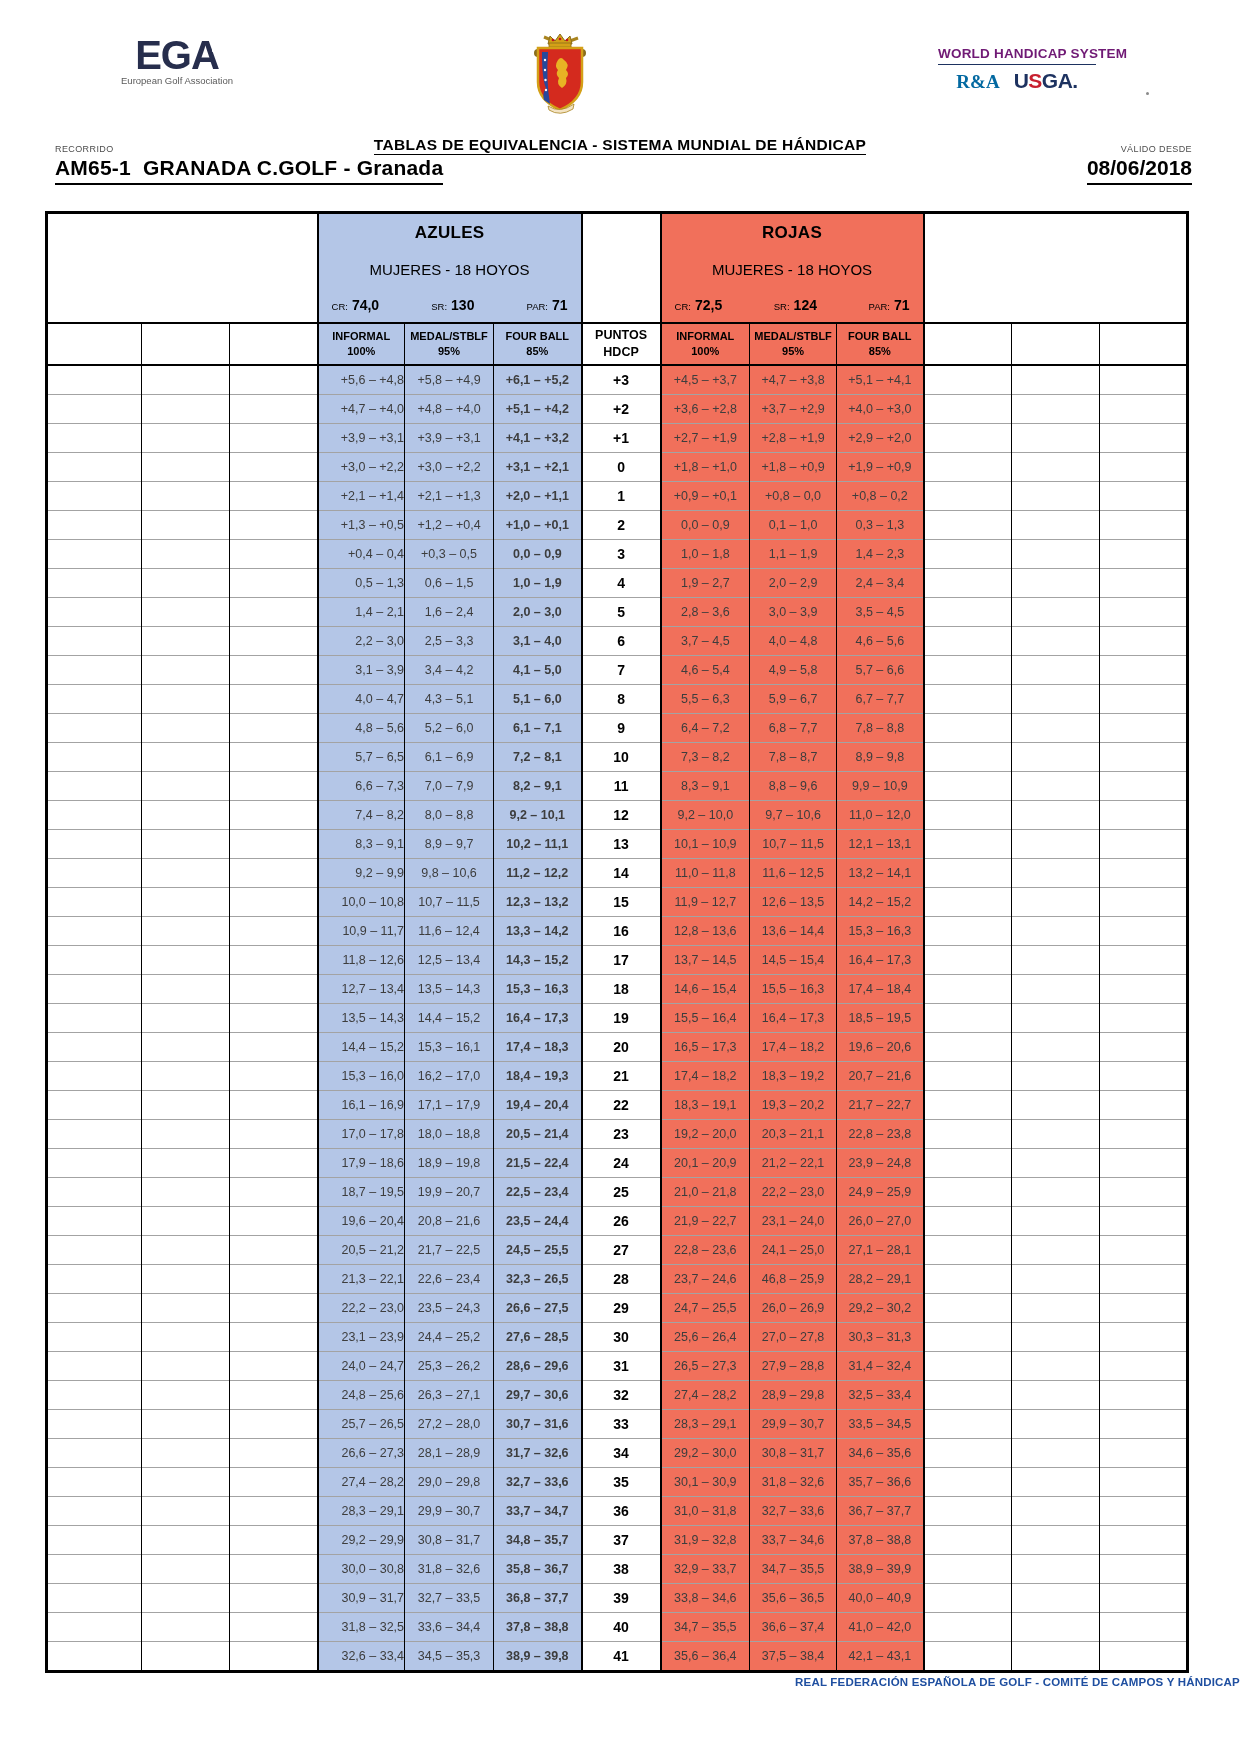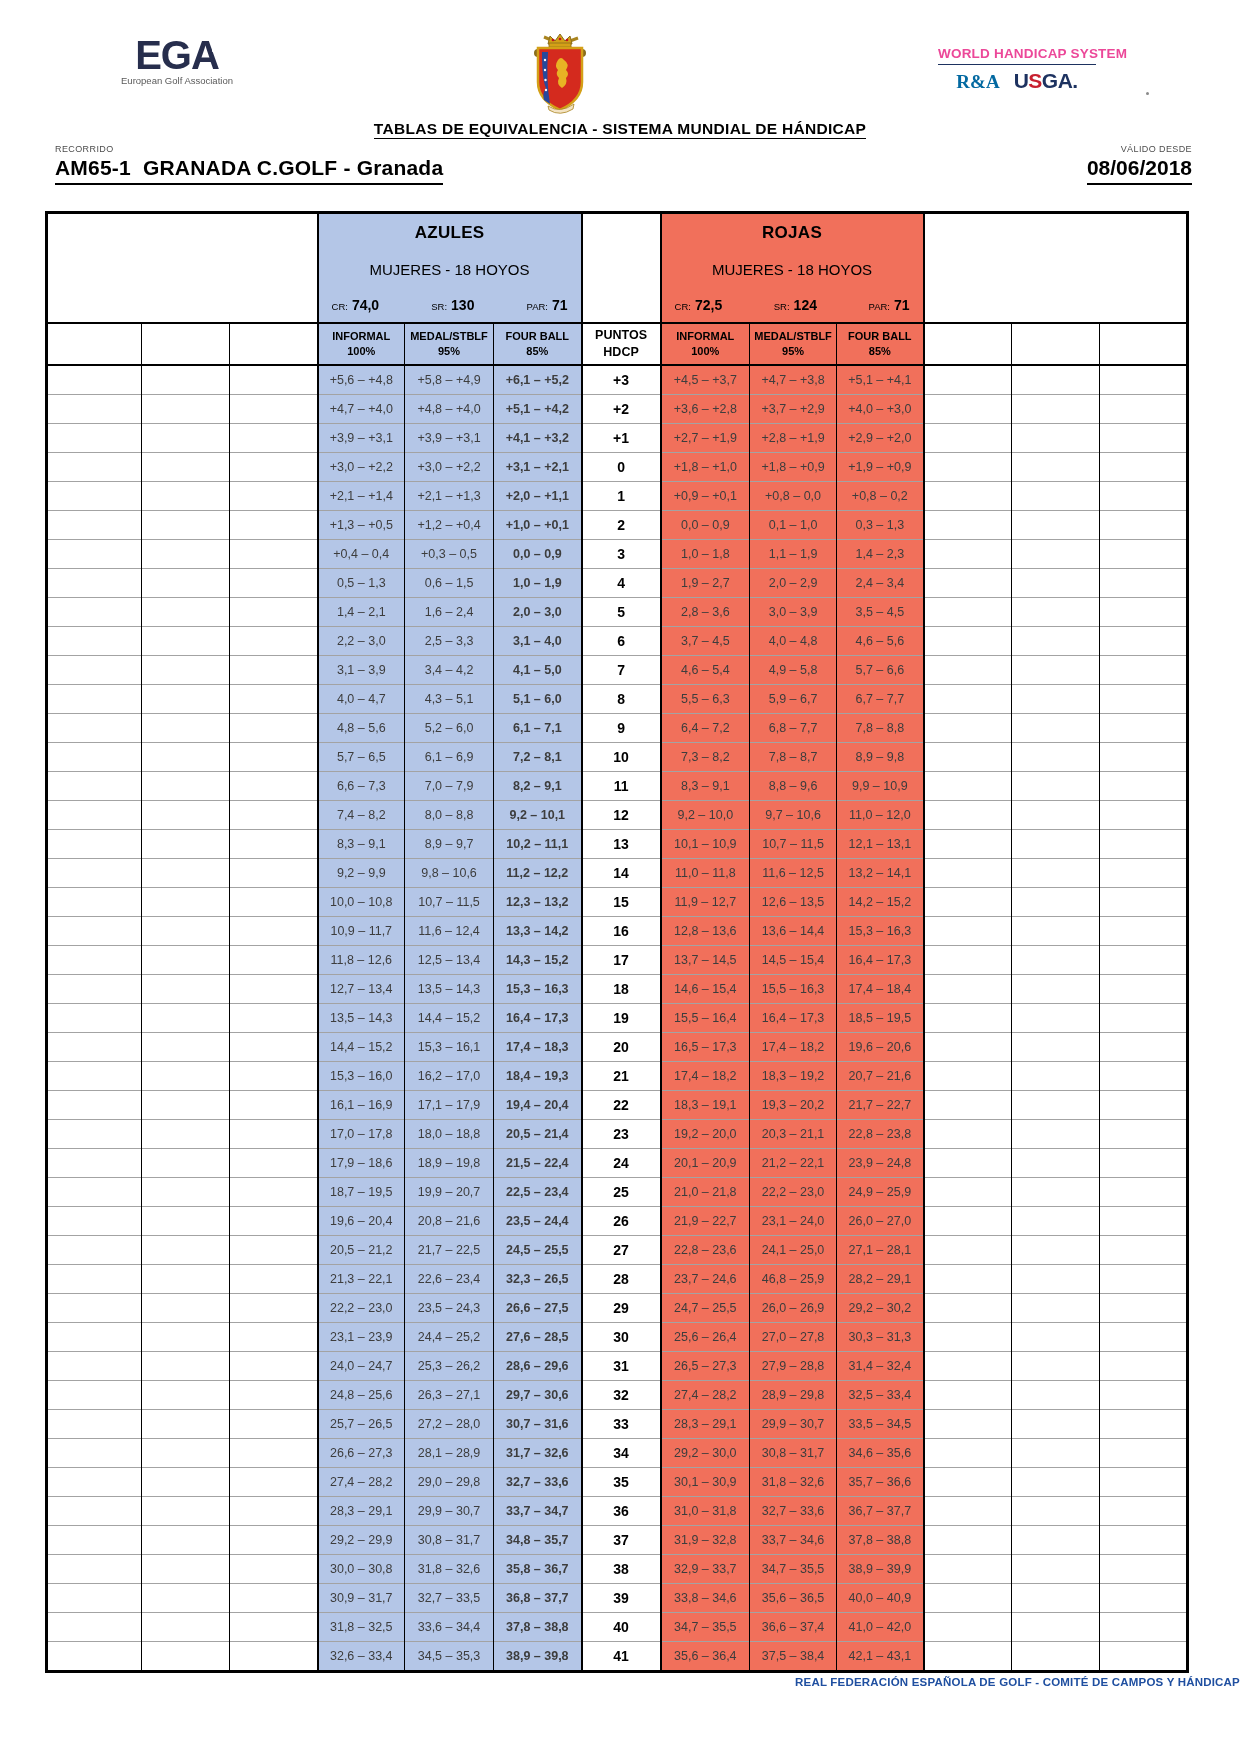--- a/index.html
+++ b/index.html
@@ -8,28 +8,28 @@
     font-family:"Liberation Sans","DejaVu Sans",sans-serif;color:#000;
     -webkit-font-smoothing:antialiased;
   }
   
   .ega{position:absolute;left:112px;top:36px;width:130px;text-align:center;}
   .ega-text{font-size:40px;font-weight:bold;letter-spacing:-1px;color:#272e4d;line-height:38px;position:relative;display:inline-block;}
   .ega-flag{position:absolute;right:-2px;top:6px;width:0;height:0;border-left:9px solid #fff;border-top:5px solid transparent;border-bottom:5px solid transparent;}
   .ega-sub{font-size:9.5px;color:#5a5a5a;margin-top:1px;white-space:nowrap;}
   .crest{position:absolute;left:528px;top:30px;}
   .whs{position:absolute;left:938px;top:46px;width:158px;text-align:center;}
-  .whs-title{font-size:13.5px;font-weight:bold;color:#ec4899;letter-spacing:.2px;white-space:nowrap;border-bottom:1.5px solid #1d3260;padding-bottom:3px;}
+  .whs-title{font-size:13.5px;font-weight:bold;color:#701a75;letter-spacing:.2px;white-space:nowrap;border-bottom:1.5px solid #1d3260;padding-bottom:3px;}
   .whs-row{margin-top:4px;display:flex;justify-content:center;align-items:baseline;gap:14px;}
   .randa{font-family:"Liberation Serif","DejaVu Serif",serif;font-size:19px;font-weight:bold;color:#0369a1;}
   .usga{font-size:21px;font-weight:800;color:#1d3260;letter-spacing:-.5px;}
   .usga .s{color:var(--usga-red);}
   .stray-dot{position:absolute;left:1146px;top:92px;width:3px;height:3px;background:#8a8a8a;border-radius:50%;}
   
-  .doc-title{position:absolute;left:0;top:120px;width:100%;text-align:center;}
+  .doc-title{position:absolute;left:0;top:136px;width:100%;text-align:center;}
   .doc-title span{font-size:15.5px;font-weight:bold;letter-spacing:.3px;border-bottom:1.6px solid #000;padding-bottom:1px;}
   .recorrido-label{position:absolute;left:55px;top:144px;font-size:9px;color:#4d4d4d;letter-spacing:.4px;}
   .valido-label{position:absolute;right:48px;top:144px;font-size:9px;color:#4d4d4d;letter-spacing:.4px;text-align:right;}
   .course-line{position:absolute;left:55px;top:156px;font-size:21px;font-weight:bold;border-bottom:2.2px solid #000;padding-bottom:3px;letter-spacing:.2px;}
   .course-line .code{margin-right:12px;}
   .valid-date{position:absolute;right:48px;top:156px;font-size:21px;font-weight:bold;border-bottom:2.2px solid #000;padding-bottom:3px;}
   
   .tbl-wrap{position:absolute;left:45px;top:211px;}
   table{border-collapse:collapse;table-layout:fixed;width:1141px;border:3px solid #000;}
   td,th{padding:0;font-weight:normal;overflow:hidden;white-space:nowrap;}
@@ -43,21 +43,21 @@
   .tee-ratings{width:100%;display:flex;justify-content:space-between;align-items:flex-end;}
   .rat-label{font-size:9.5px;}
   .rat-val{font-size:14px;font-weight:bold;margin-left:4px;}
   
   .band2 th{height:40px;border-bottom:2.5px solid #000;font-size:11px;font-weight:bold;line-height:1.35;text-align:center;vertical-align:middle;}
   .band2 .hz{background:var(--azul);}
   .band2 .hr{background:var(--rojo);}
   .band2 .hp{font-size:12.5px;line-height:1.4;}
   
   .e{border-right:1px solid #000;background:#fff;}
-  .a0{border-left:2.5px solid #000;border-right:1.5px solid #000;}
+  .a0{border-left:2.5px solid #000;border-right:1.5px solid #000;text-align:right;}
   .a1{border-right:1.5px solid #000;}
   .a2{border-right:2.5px solid #000;font-weight:bold;}
   .r0{border-right:1.5px solid #000;}
   .r1{border-right:1.5px solid #000;}
   .r2{border-right:2.5px solid #000;}
   .pt{border-left:2.5px solid #000;border-right:2.5px solid #000;}
   
   tbody td{height:28px;border-top:1px solid #a3a3a3;font-size:12.5px;text-align:center;vertical-align:middle;color:#3d3d3d;}
   tbody tr:first-child td{border-top:none;}
   tbody td.az{background:var(--azul);}

